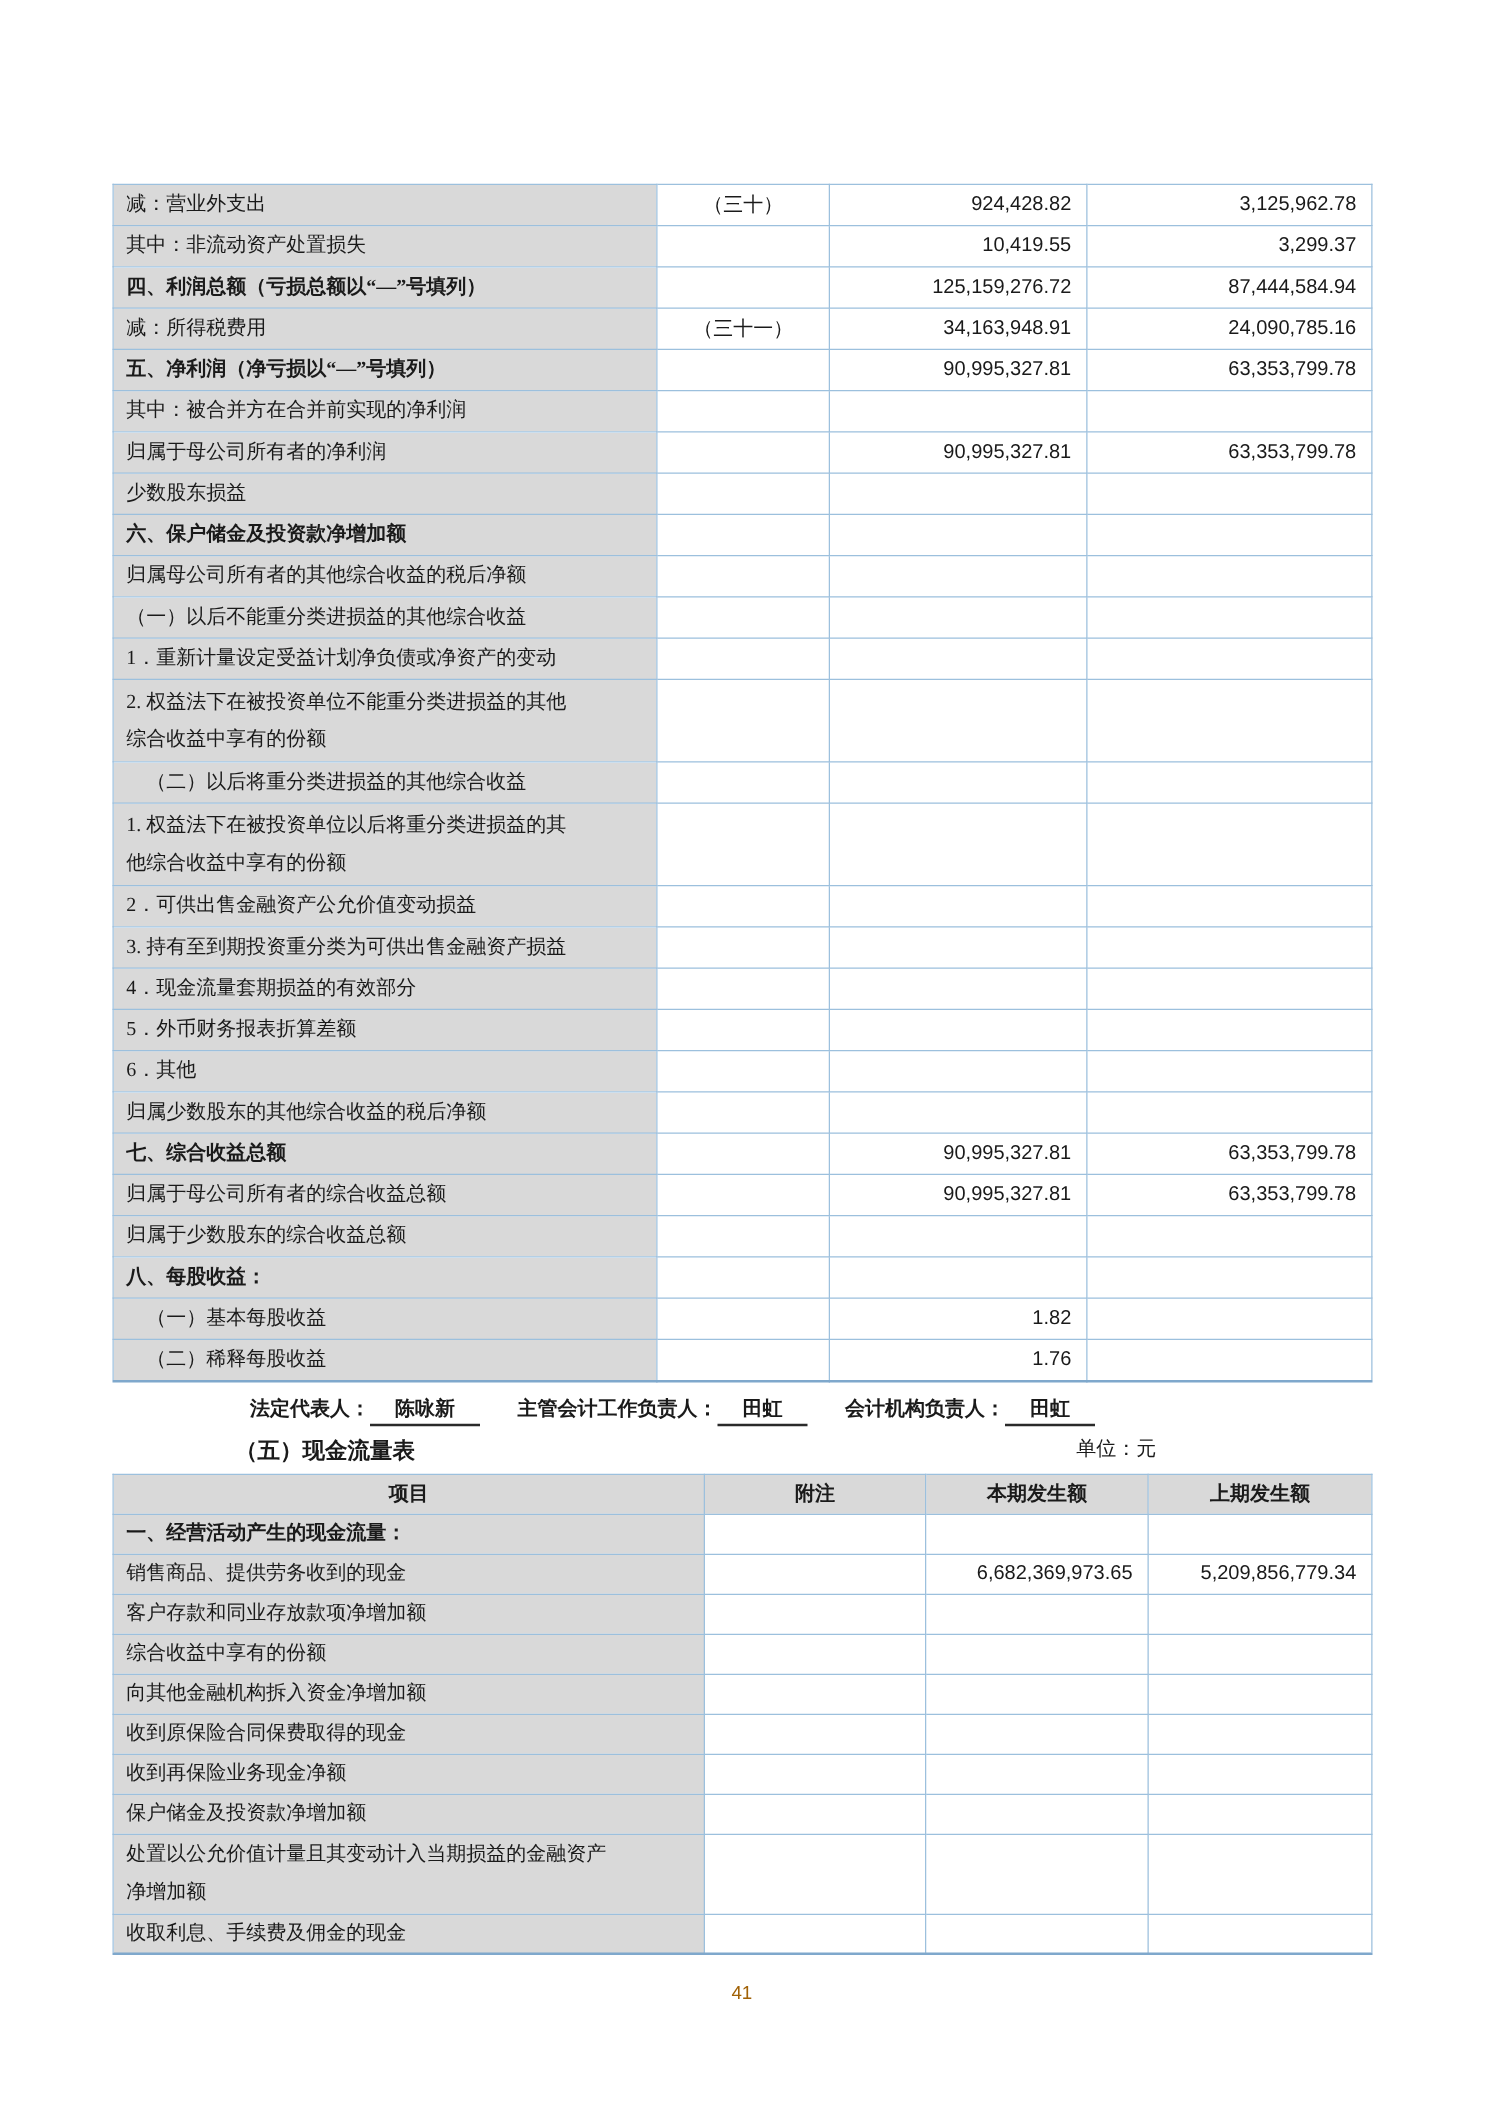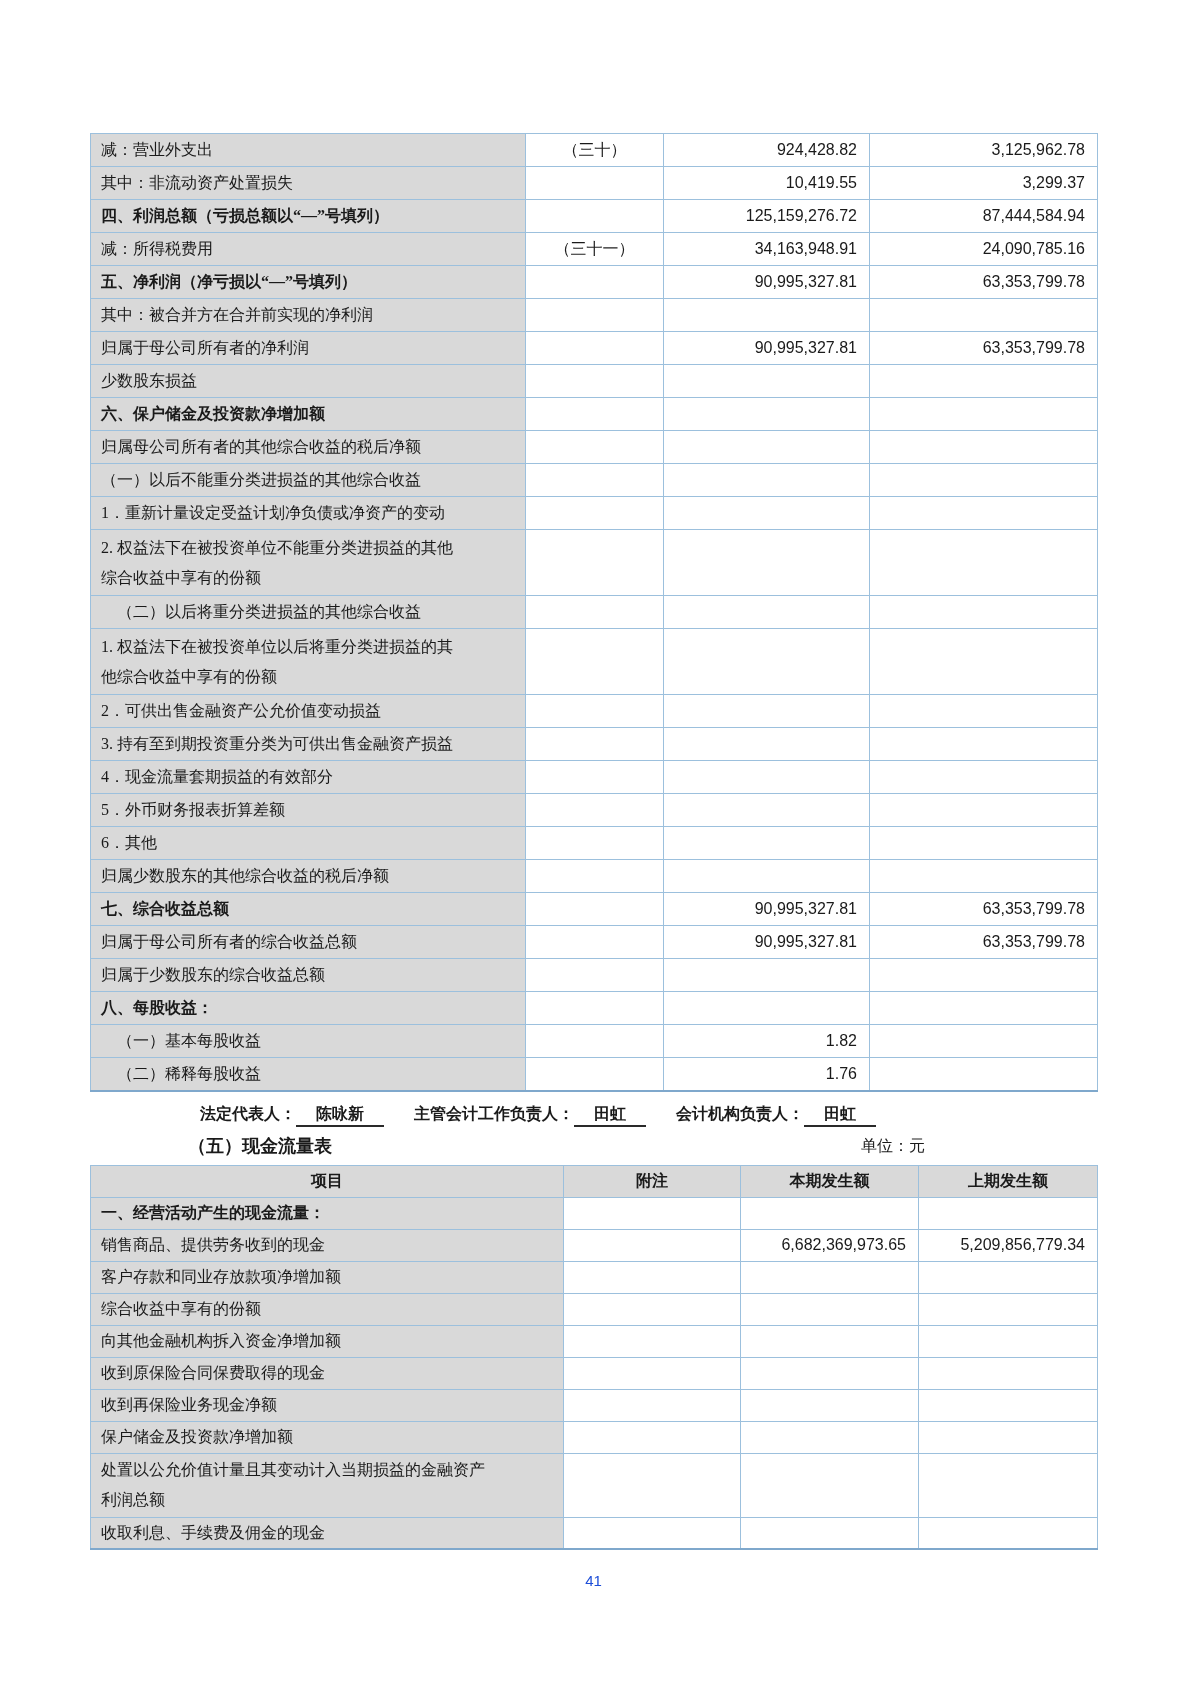--- a/index.html
+++ b/index.html
@@ -1,21 +1,21 @@
 <!DOCTYPE html>
 <html><head>
 <meta charset="utf-8">
 <style>
   html,body { margin:0; padding:0; }
   body {
     width:1200px; height:1697px; background:#ffffff; position:relative;
     font-family:"Liberation Serif","DejaVu Serif",serif; color:#1a1a1a;
     -webkit-font-smoothing:antialiased;
   }
-  .content { position:absolute; left:90px; top:133px; width:1007px; }
+  .content { position:absolute; left:90px; top:147px; width:1007px; }
 
   table { border-collapse:collapse; width:1007px; table-layout:fixed; }
   td {
     border:1px solid #9cc0dd;
     font-size:16px; vertical-align:middle; overflow:hidden;
   }
   td.item {
     background:#d9d9d9; padding:0 8px 0 10px; line-height:30px;
     white-space:pre-line; text-align:left;
   }
@@ -49,21 +49,21 @@
 
   .section-head {
     display:flex; justify-content:space-between; align-items:flex-end;
     margin:7px 0 7px 0; line-height:24px;
   }
   .section-head .title { font-weight:bold; font-size:18px; margin-left:98px; }
   .section-head .unit  { font-size:16px; margin-right:172px; }
 
   .page-num {
     margin-top:22px; text-align:center; width:1007px;
-    font-family:"Liberation Sans","DejaVu Sans",sans-serif; font-size:15px; color:#1d4ed8;
+    font-family:"Liberation Sans","DejaVu Sans",sans-serif; font-size:15px; color:#a16207;
   }
 </style>
 </head>
 <body>
 
 <div class="content">
 
   <table class="t1">
     <colgroup>
       <col style="width:435px">
@@ -309,21 +309,21 @@
           <td class="num"></td>
         </tr>
         <tr>
           <td class="item">保户储金及投资款净增加额</td>
           <td class="note"></td>
           <td class="num"></td>
           <td class="num"></td>
         </tr>
         <tr class="double">
           <td class="item">处置以公允价值计量且其变动计入当期损益的金融资产
-利润总额</td>
+净增加额</td>
           <td class="note"></td>
           <td class="num"></td>
           <td class="num"></td>
         </tr>
         <tr>
           <td class="item">收取利息、手续费及佣金的现金</td>
           <td class="note"></td>
           <td class="num"></td>
           <td class="num"></td>
         </tr>

